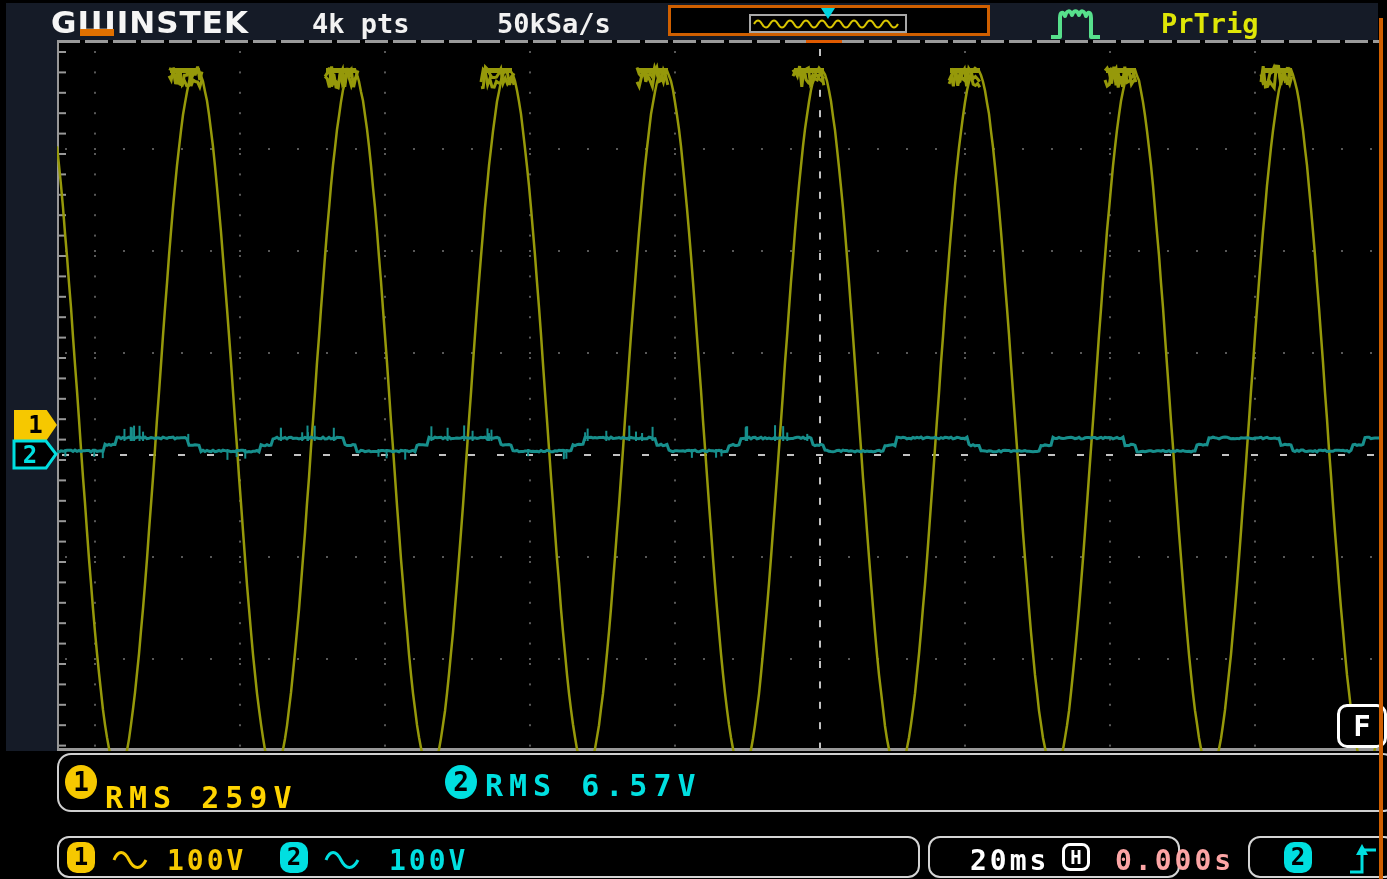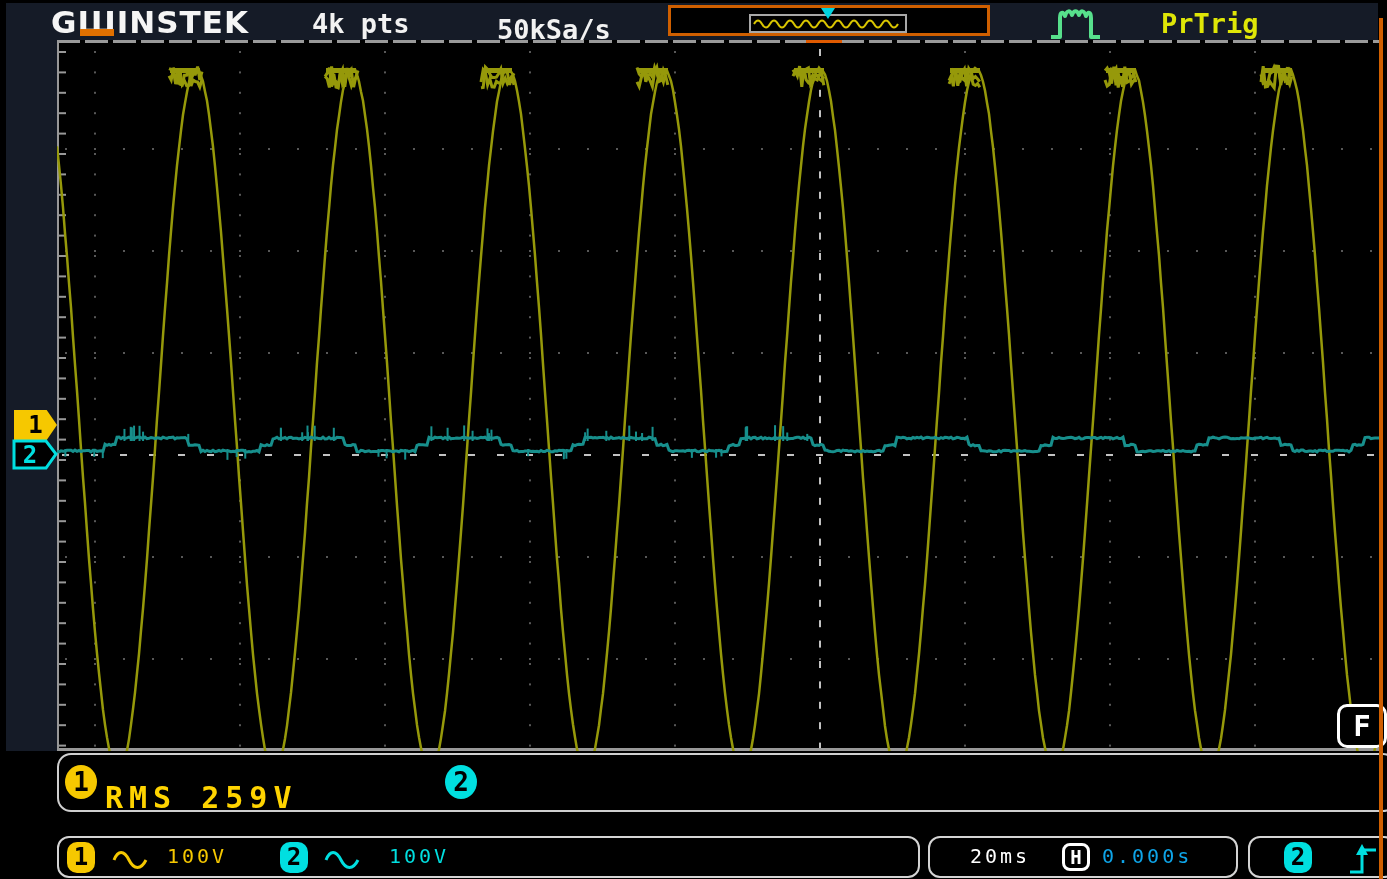--- a/index.html
+++ b/index.html
@@ -7,21 +7,21 @@
   .abs{position:absolute;}
   
   #left-strip{left:6px;top:3px;width:51px;height:748px;background:#151b27;}
   #header{left:6px;top:3px;width:1372px;height:37px;background:#151b27;}
   
   #logo{left:51px;top:4px;font-family:"DejaVu Sans",sans-serif;font-weight:bold;font-size:31px;color:#f5f5f5;letter-spacing:1px;text-align:center;}
   #logo .logo-w{position:relative;display:inline-block;}
   #logo .ow{position:absolute;left:3px;right:3px;bottom:4px;height:7px;background:#e07000;}
   
   .hdr-txt{top:8px;font-weight:bold;font-size:27px;color:#f2f2f2;white-space:pre;}
-  #pts{left:312px;} #rate{left:497px;margin-top:6px;}
+  #pts{left:312px;} #rate{left:497px;}
   #prtrig{left:1152px;color:#dfe607;margin-left:9px;}
   
   #membar{left:668px;top:5px;width:322px;height:31px;background:#000;border:3px solid #cf5f00;box-sizing:border-box;}
   #membar-inner{left:78px;top:6px;width:158px;height:19px;border:2px solid #a8a8a8;background:#000;box-sizing:border-box;}
   #mem-trig{left:150px;top:0px;width:0;height:0;border-left:7px solid transparent;border-right:7px solid transparent;border-top:11px solid #00d4e0;}
   
   #ruler{left:57px;top:40px;width:1323px;height:6px;background:repeating-linear-gradient(90deg,#9a9a9a 0 23px,#000 23px 28px);}
   #ruler-orange{left:806px;top:40px;width:36px;height:6px;background:#e05a00;}
   #trig-tri{left:799px;top:46px;width:0;height:0;border-left:21px solid transparent;border-right:21px solid transparent;border-top:25px solid #ff5200;}
   
@@ -37,30 +37,30 @@
   #measbar{left:57px;top:753px;width:1340px;height:59px;background:#000;border:2px solid #cfcfcf;border-radius:14px;box-sizing:border-box;z-index:2;}
   .badge{width:32px;height:34px;border-radius:50%;font-weight:bold;font-size:26px;line-height:34px;text-align:center;color:#000;}
   #m1-badge{left:6px;top:10px;background:#f6c800;}
   #m2-badge{left:386px;top:10px;background:#00dfe0;}
   .meas-txt{top:13px;font-weight:bold;font-size:30px;letter-spacing:6px;white-space:pre;}
   #m1-txt{left:46px;color:#ffd400;margin-top:12px;}
   #m2-txt{left:426px;color:#00dfe0;}
   
   .statbox{top:836px;height:42px;background:#000;border:2px solid #d4d4d4;border-radius:12px;box-sizing:border-box;z-index:2;}
   #stat-ch{left:57px;width:863px;}
-  #stat-tb{left:928px;width:310px;}
+  #stat-tb{left:928px;width:252px;}
   #stat-tr{left:1248px;width:148px;}
   .sbadge{width:28px;height:31px;border-radius:10px;font-weight:bold;font-size:24px;line-height:31px;text-align:center;color:#000;top:4px;}
-  .stat-txt{top:6px;font-weight:normal;font-size:20px;letter-spacing:3px;white-space:pre;}
+  .stat-txt{top:6px;font-weight:bold;font-size:28px;letter-spacing:3px;white-space:pre;}
   #s1-badge{left:8px;background:#f6c800;}
   #s2-badge{left:221px;background:#00dfe0;}
   #s1-scale{left:108px;color:#f6c800;}
   #s2-scale{left:330px;color:#00dfe0;}
   #tb-scale{left:40px;color:#fff;}
-  #tb-offset{left:172px;color:#0ea5e9;}
+  #tb-offset{left:185px;color:#fca5a5;}
   #h-icon{left:132px;top:5px;width:28px;height:28px;border:3px solid #fff;border-radius:8px;box-sizing:border-box;color:#fff;font-weight:bold;font-size:19px;line-height:22px;text-align:center;}
   #tr-badge{left:34px;background:#00dfe0;}
   #edge-icon{left:98px;top:4px;}
   
   #orange-line{left:1379px;top:18px;width:4px;height:861px;background:#cf5f00;z-index:9;}
   svg{display:block;}
 </style>
 </head>
 <body>
 
@@ -801,20 +801,21 @@
   <polygon points="2,2 34,2 44,15 34,29 2,29" fill="#000" stroke="#00dfe0" stroke-width="3"></polygon>
   <text x="18" y="24" text-anchor="middle" fill="#00dfe0" font-family="DejaVu Sans Mono, monospace" font-size="24" font-weight="bold">2</text>
 </svg>
 
 <div class="abs" id="f-ind">F</div>
 
 <div class="abs" id="measbar">
   <div class="abs badge" id="m1-badge">1</div>
   <div class="abs meas-txt" id="m1-txt">RMS 259V</div>
   <div class="abs badge" id="m2-badge">2</div>
+  <div class="abs meas-txt" id="m2-txt">RMS 6.57V</div>
 </div>
 
 <div class="abs statbox" id="stat-ch">
   <div class="abs sbadge" id="s1-badge">1</div>
   <svg class="abs" style="left:52px;top:12px;" width="38" height="20" viewBox="0 0 38 20">
     <path d="M3 10 C7 0 13 0 18 10 S30 20 35 10" stroke="#f6c800" stroke-width="3" fill="none"></path>
   </svg>
   <div class="abs stat-txt" id="s1-scale">100V</div>
   <div class="abs sbadge" id="s2-badge">2</div>
   <svg class="abs" style="left:264px;top:12px;" width="38" height="20" viewBox="0 0 38 20">

